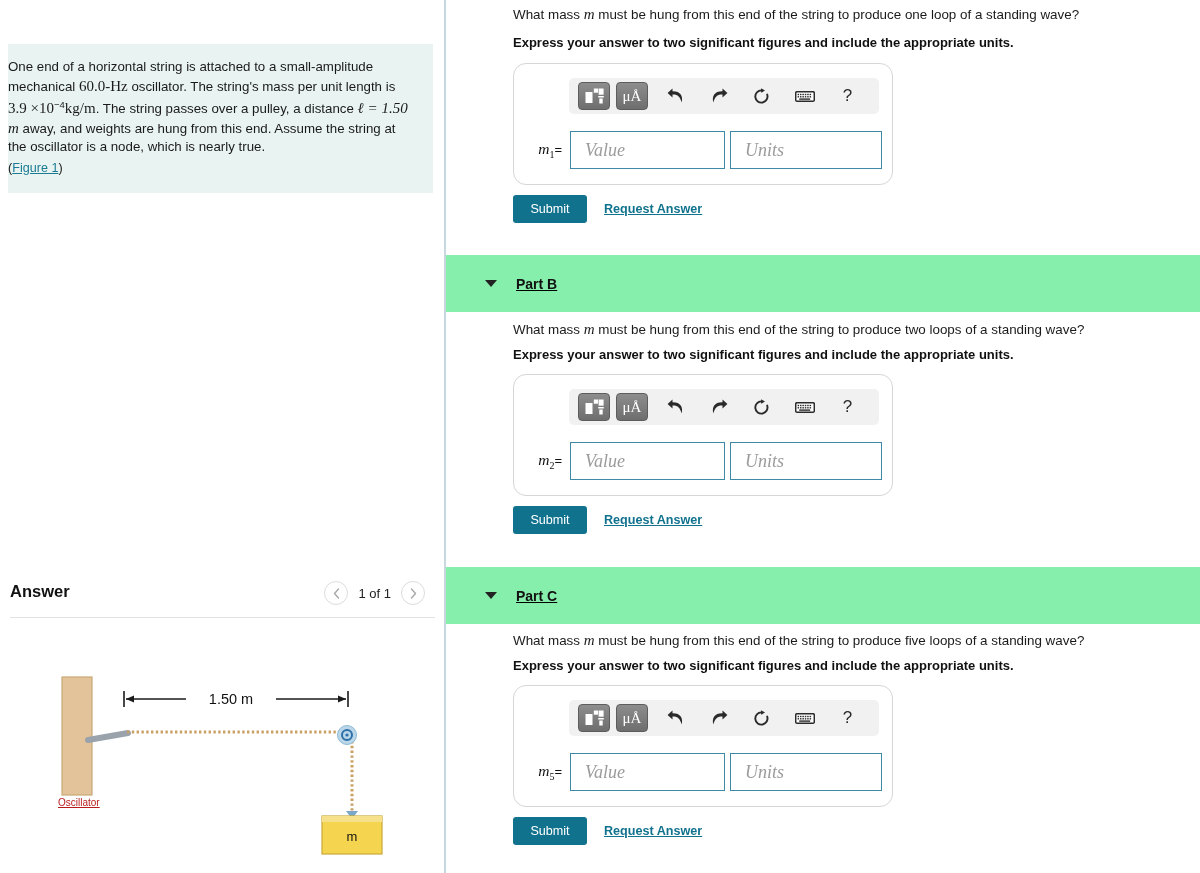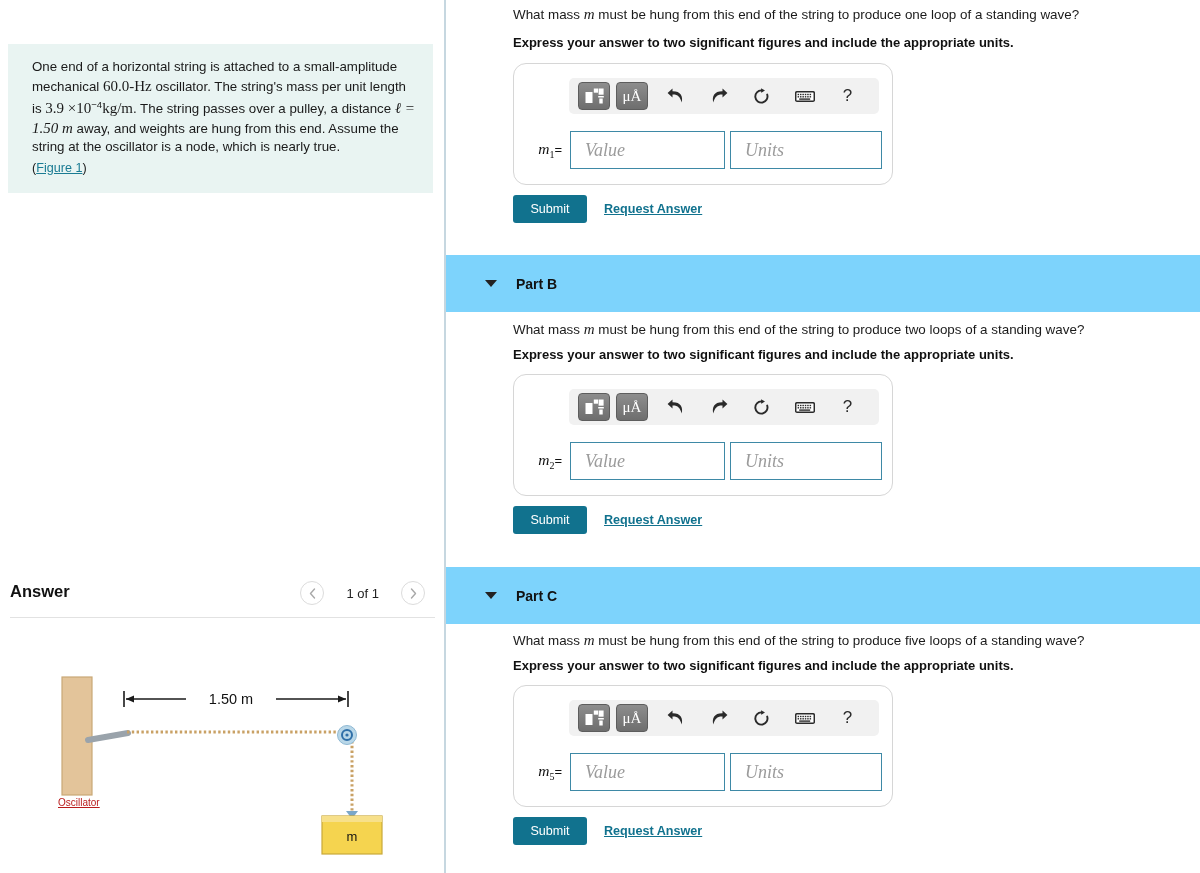--- a/index.html
+++ b/index.html
@@ -20,21 +20,21 @@
   }
   #divider {
     position: absolute; left: 444px; top: 0;
     width: 2px; height: 873px;
     background: #c6d7e0;
   }
   #problem-statement {
     position: absolute; left: 8px; top: 44px;
     width: 425px;
     background: #e9f4f2;
-    padding: 14px 16px 16px 24px;
+    padding: 14px 16px 16px 0;
     font-size: 13.3px;
     line-height: 18.5px;
     color: #1a1a1a;
   }
   #problem-statement .mathy {
     font-family: "Liberation Serif", serif;
     font-size: 15px;
   }
   #problem-statement .mathit {
     font-family: "Liberation Serif", serif;
@@ -54,21 +54,21 @@
   #figure-header {
     position: absolute; left: 10px; top: 578px; width: 425px;
     height: 40px;
   }
   #figure-title {
     position: absolute; left: 0; top: 4px;
     font-size: 16.5px; font-weight: bold; color: #111;
   }
   #figure-pager {
     position: absolute; right: 10px; top: 3px;
-    display: flex; align-items: center; gap: 22px; text-align: right;
+    display: flex; align-items: center; gap: 10px; text-align: right;
   }
   .pager-btn {
     width: 24px; height: 24px; border-radius: 50%;
     border: 1px solid #dcdcdc; background: #fff;
     display: flex; align-items: center; justify-content: center;
     color: #9a9a9a; font-size: 12px; cursor: pointer;
     line-height: 1;
   }
   #pager-count { font-size: 13px; color: #222; }
   #figure-rule {
@@ -88,22 +88,22 @@
 
   
   #right-panel {
     position: absolute; left: 446px; top: 0;
     width: 754px; height: 873px;
     background: #fff;
   }
   .part-header {
     position: absolute; left: 0;
     width: 754px; height: 57px;
-    background: #7dd3fc;
-    display: flex; align-items: center;
+    background: #86efac;
+    display: flex; align-items: center; text-decoration: underline;
   }
   .part-caret {
     margin-left: 39px; margin-right: 19px;
     width: 0; height: 0;
     border-left: 6px solid transparent;
     border-right: 6px solid transparent;
     border-top: 7px solid #222;
     cursor: pointer;
   }
   .part-title { font-size: 14px; font-weight: bold; color: #111; }

